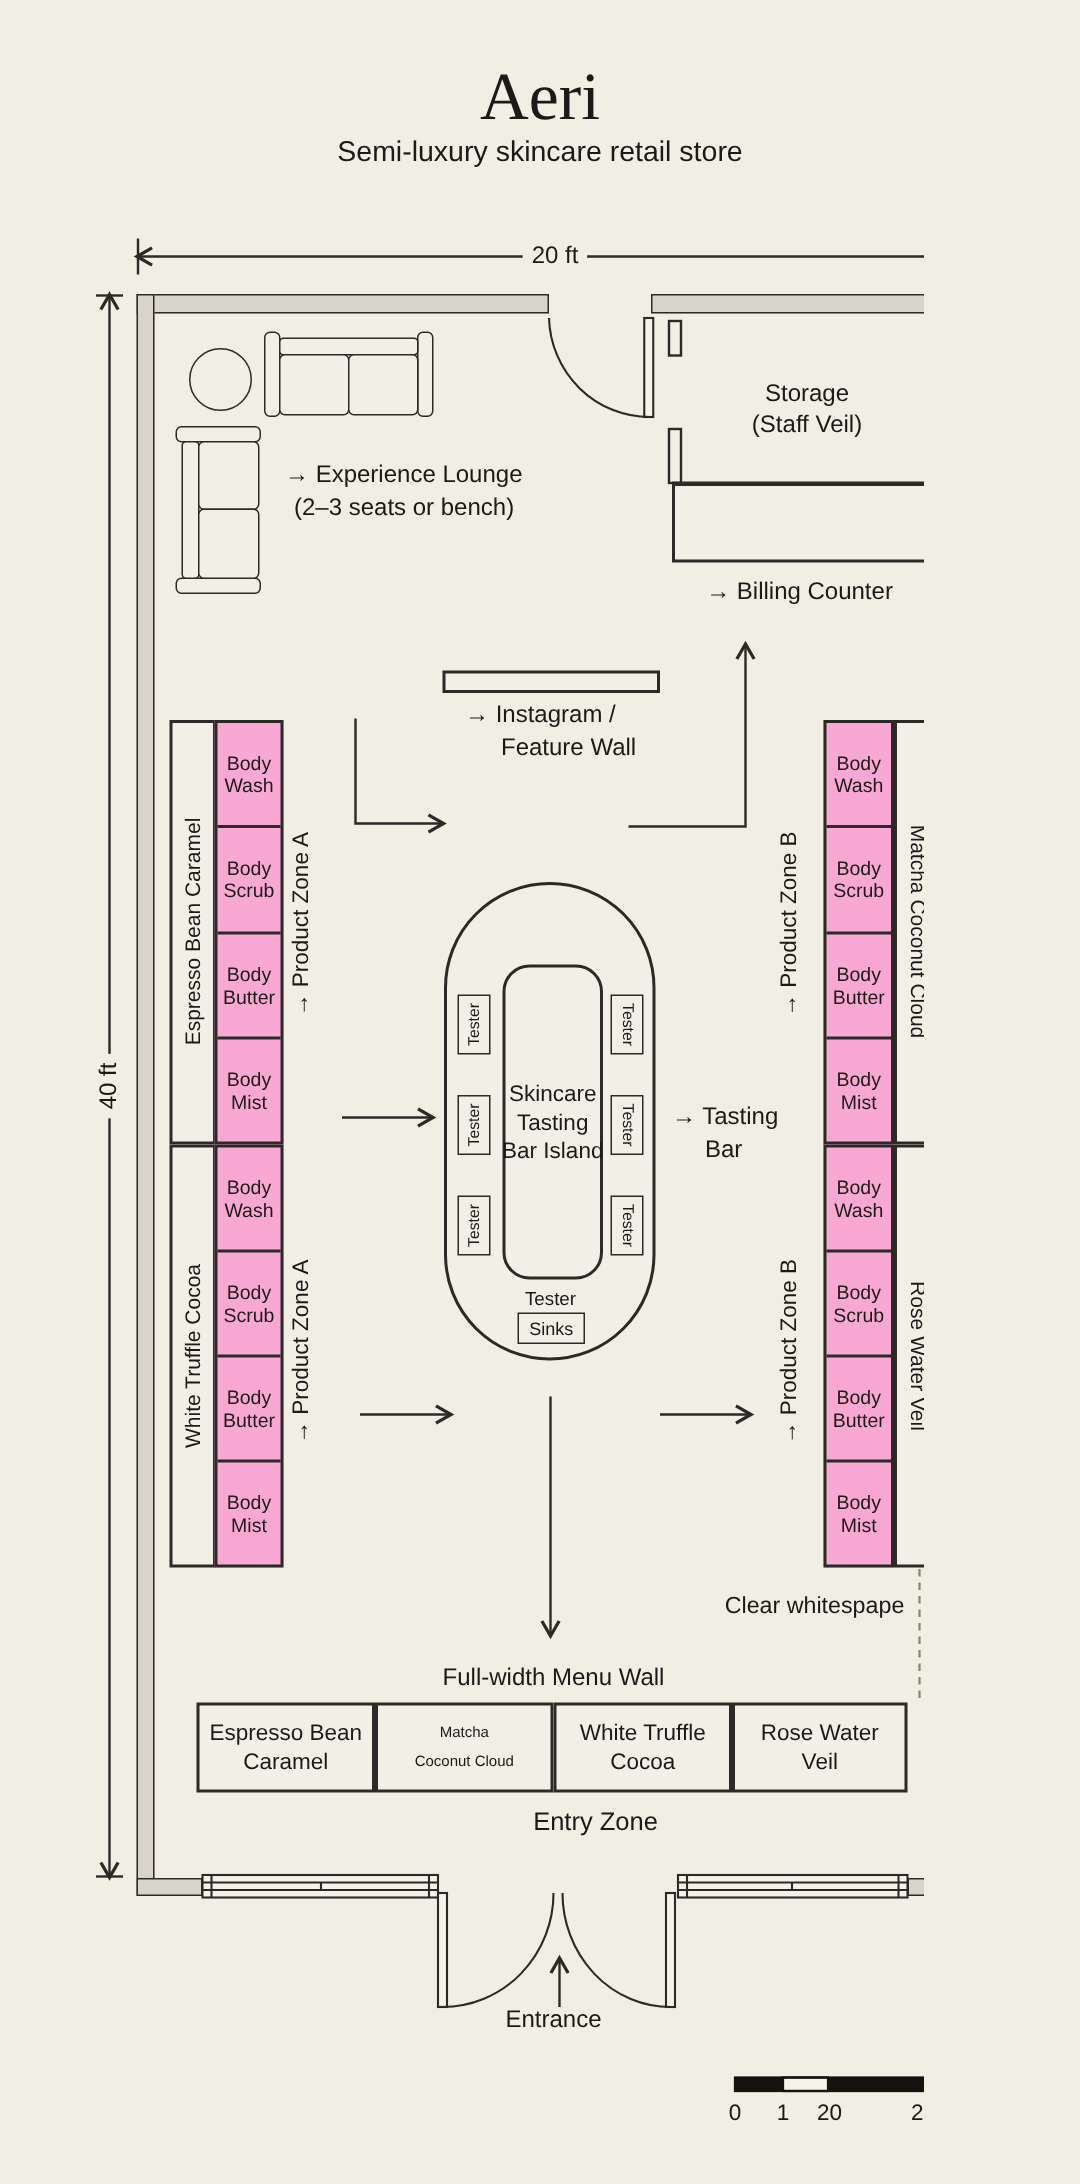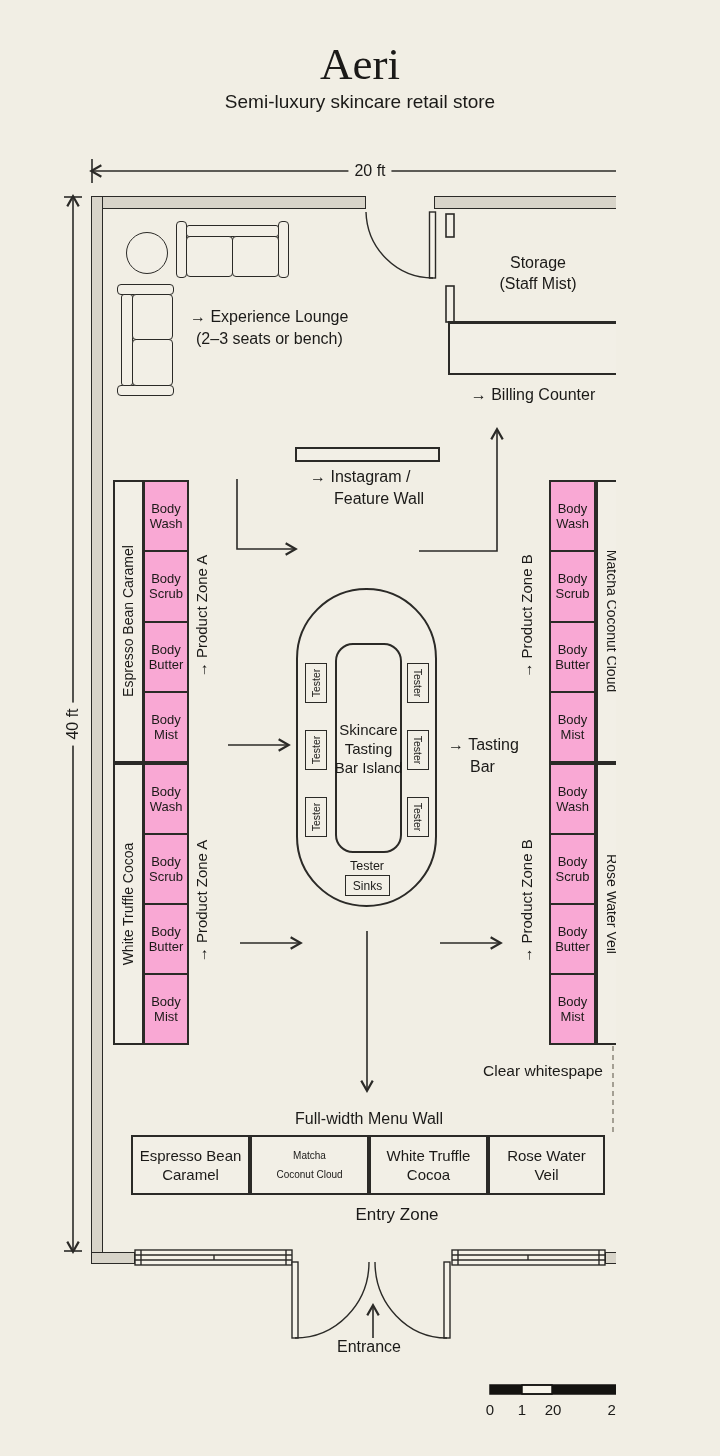--- a/index.html
+++ b/index.html
@@ -150,21 +150,21 @@
     <div class="box thin" style="left:132px;top:294px;width:41px;height:46px;border-radius:4px;"></div>
     <div class="box thin" style="left:132px;top:339px;width:41px;height:47px;border-radius:4px;"></div>
   </div>
   <div class="block" style="left:190px;top:306px;">
     <div>→ Experience Lounge</div>
     <div style="margin-left:6px;">(2–3 seats or bench)</div>
   </div>
 
   <div class="clabel" style="left:538px;top:273px;font-size:16px;">
     <div>Storage</div>
-    <div>(Staff Mist)</div>
+    <div>(Staff Veil)</div>
   </div>
   <div class="box" style="left:448px;top:322px;width:180px;height:53px;"></div>
   <div class="hlabel" style="left:533px;top:395px;font-size:16px;">→ Billing Counter</div>
 
   <div class="box" style="left:295px;top:447px;width:145px;height:15px;"></div>
   <div class="block" style="left:310px;top:466px;">
     <div>→ Instagram /</div>
     <div style="margin-left:24px;text-align:center;">Feature Wall</div>
   </div>
 

